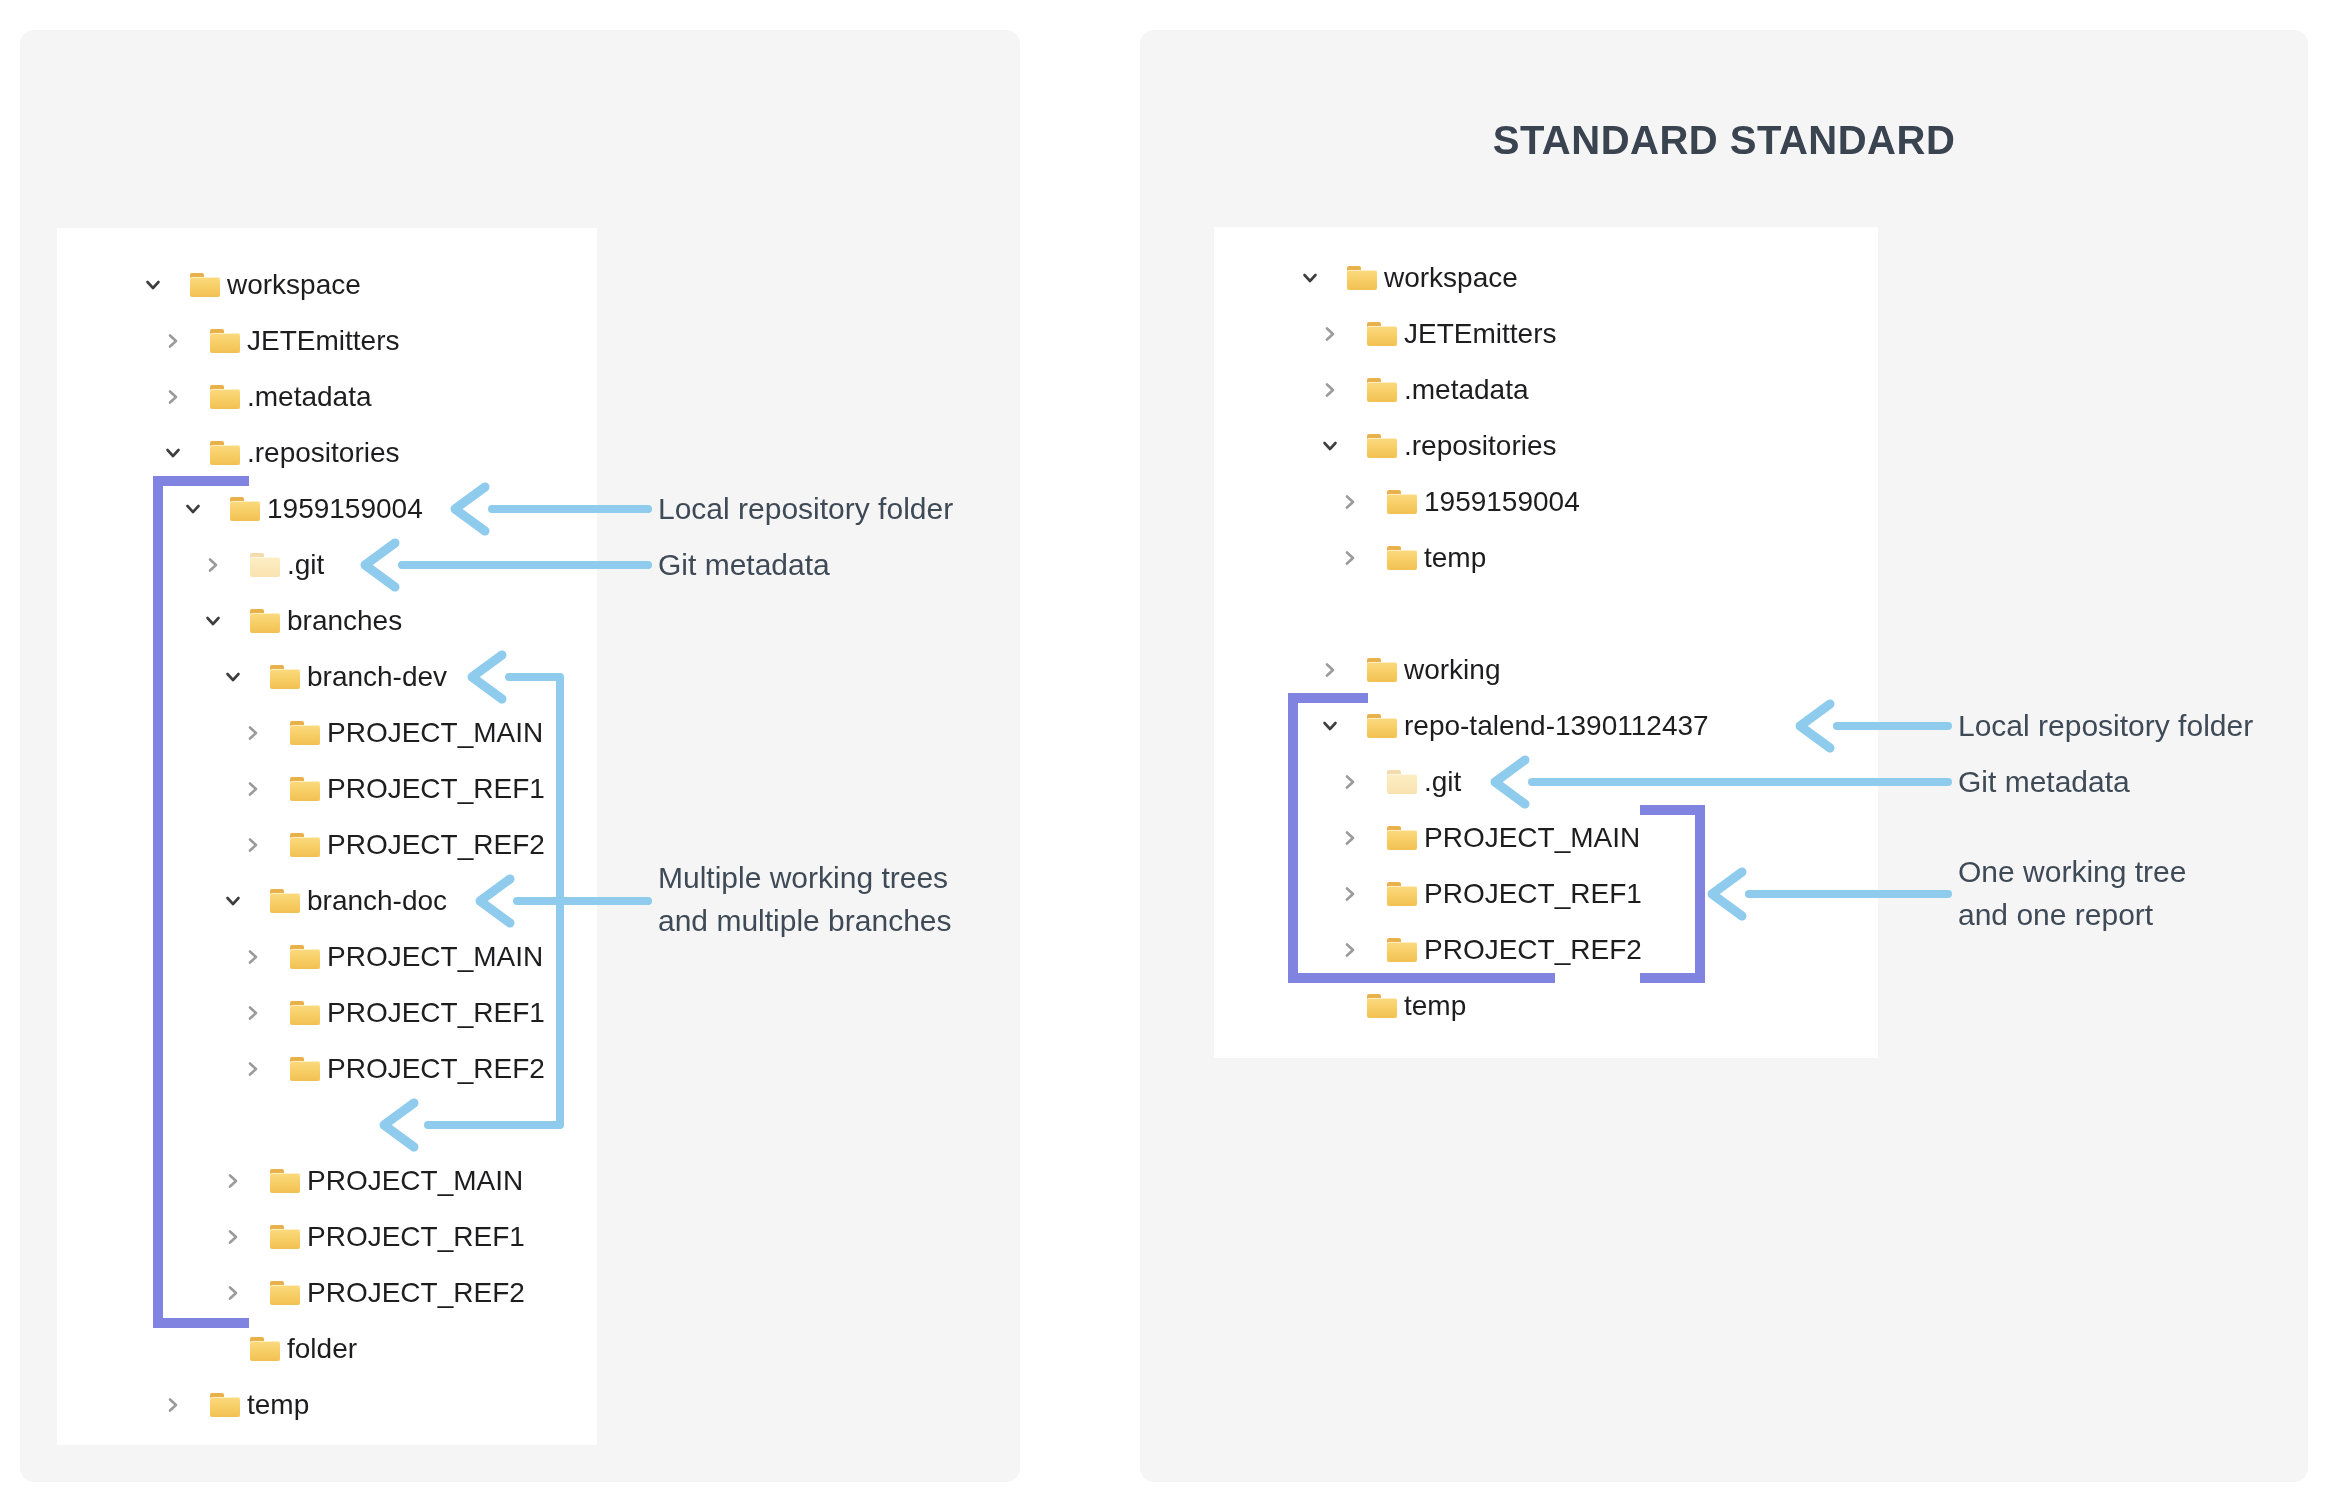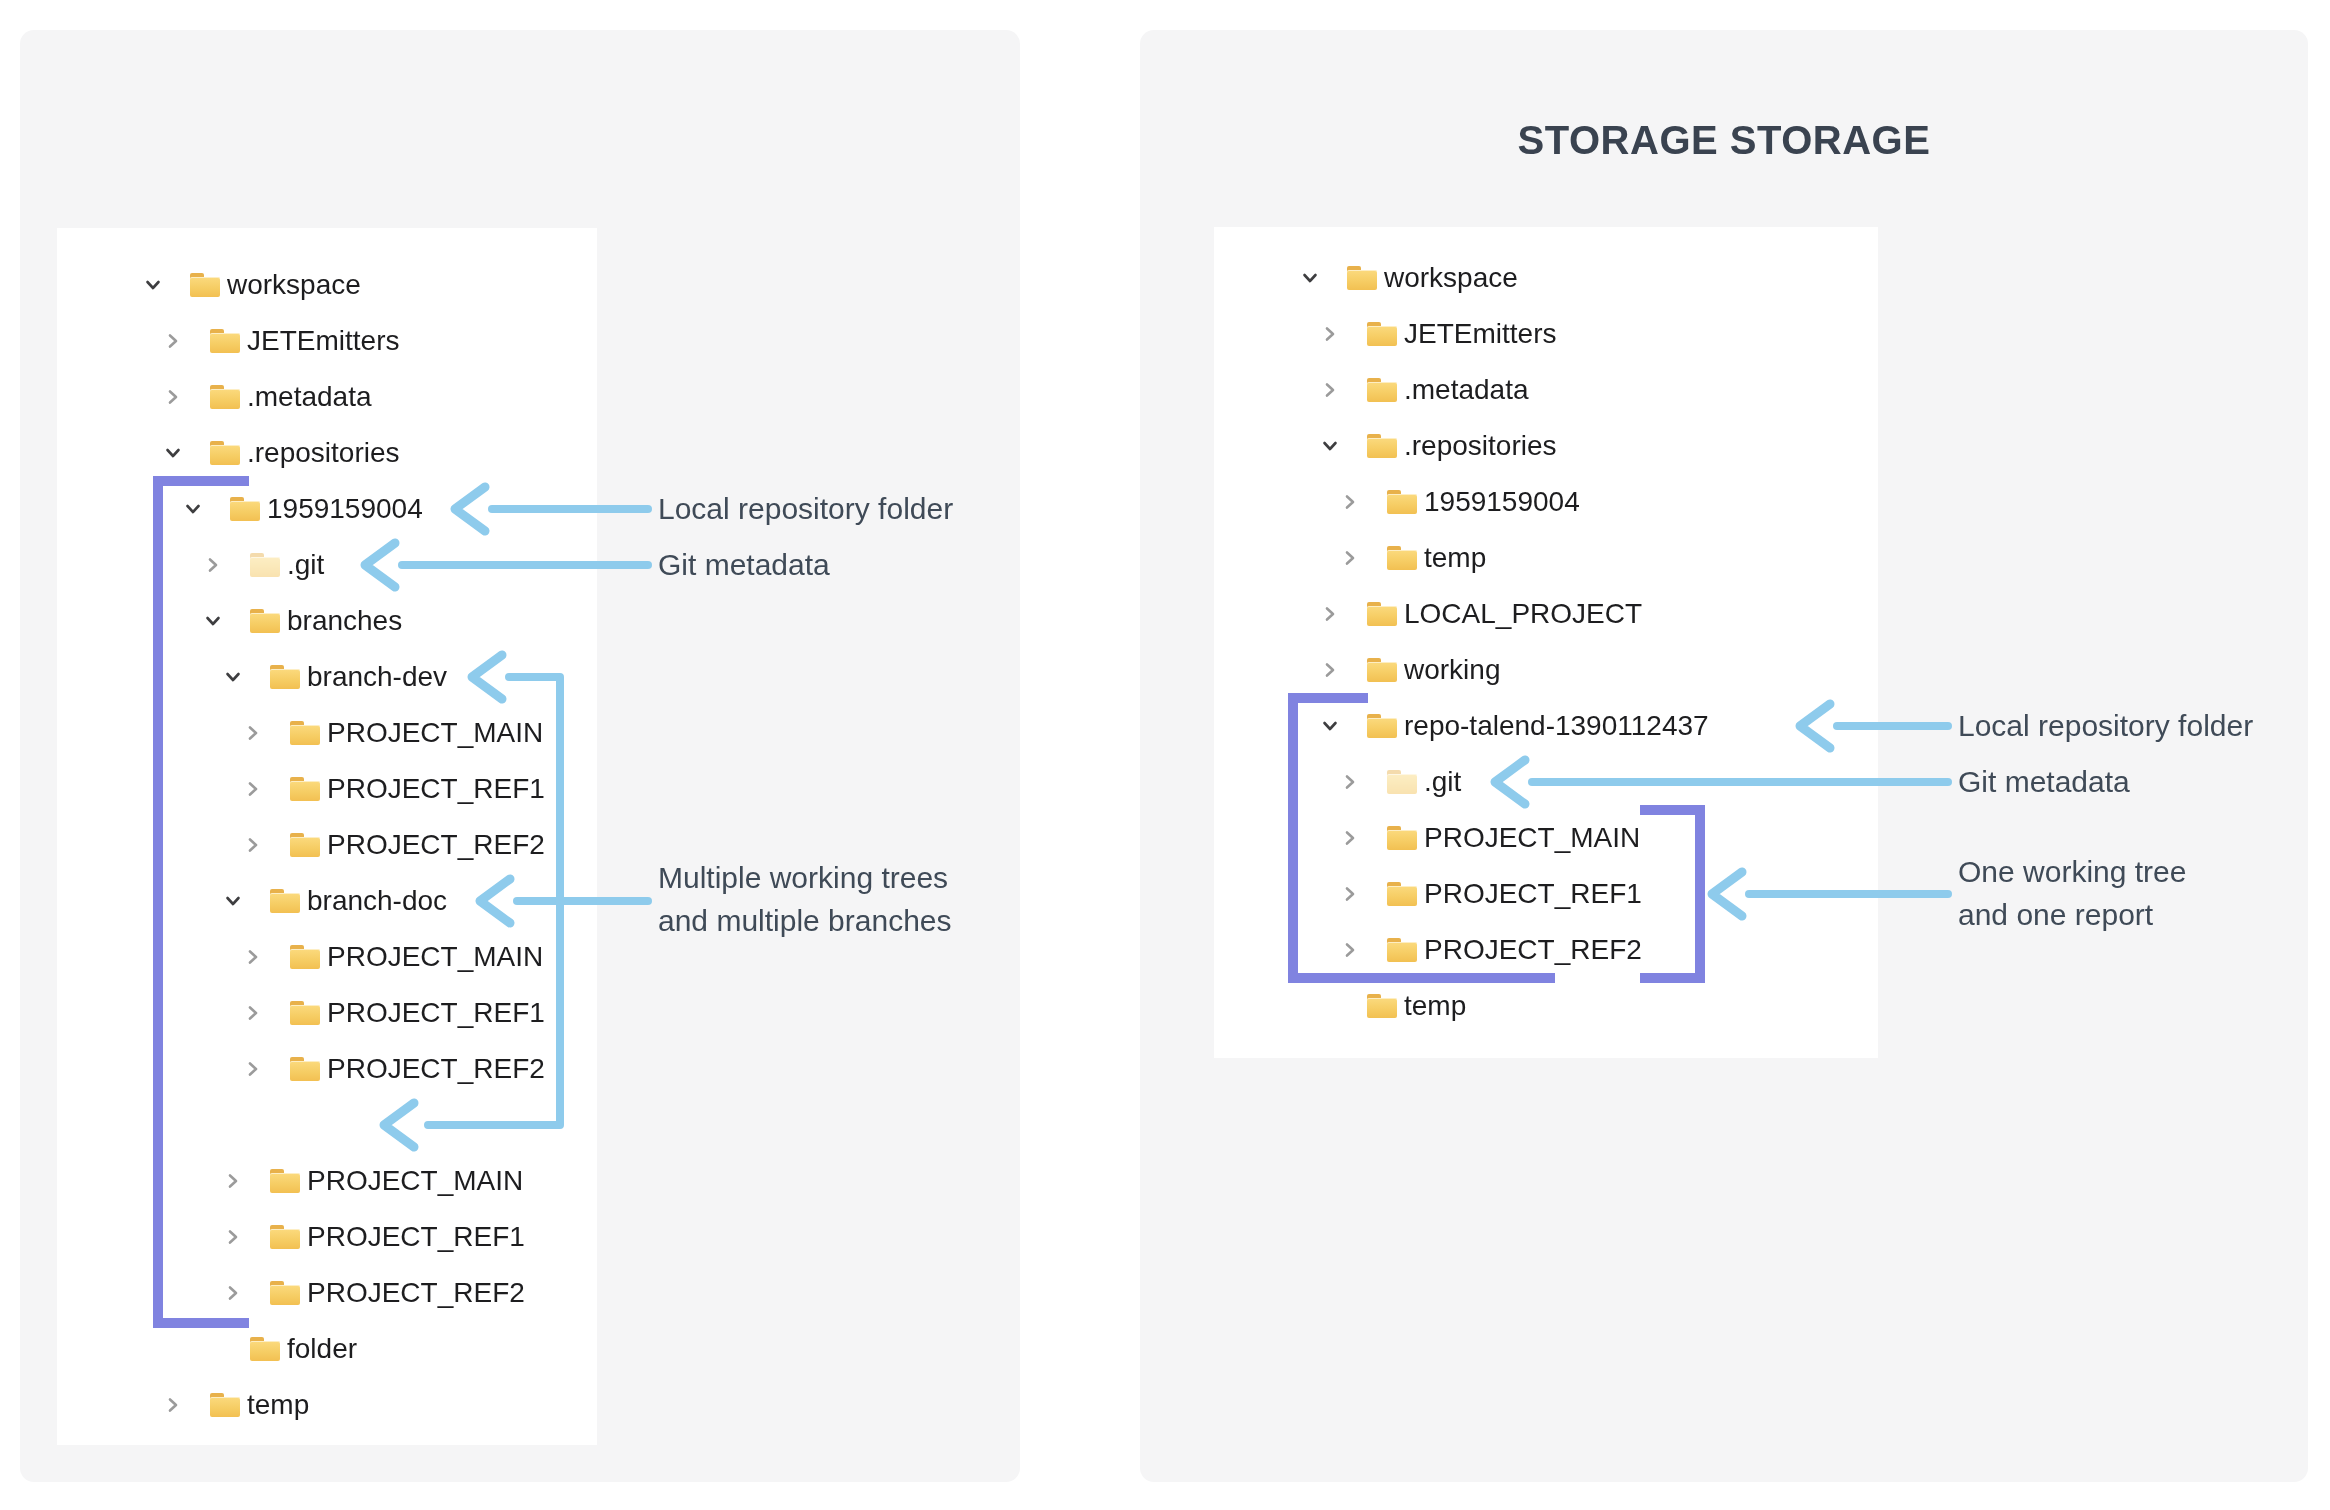--- a/index.html
+++ b/index.html
@@ -239,21 +239,21 @@
           <span class="folder" style="left: 153px;">
             <i class="b"></i>
             <i class="f"></i>
           </span>
           <span class="tlabel" style="left: 190px;">temp</span>
         </div>
       </div>
   </section>
 
   <section class="panel" id="panel-right">
-    <h2 class="panel-title">STORAGE STORAGE</h2>
+    <h2 class="panel-title">STANDARD STANDARD</h2>
     <div class="treebox" id="treebox-right">
         <div class="trow" style="top: 23px;">
           <span class="chev" style="left: 85px;"><svg width="22" height="22" viewBox="0 0 22 22">
               <polyline points="5.5,8 11,14 16.5,8" fill="none" stroke="#3e3e40" stroke-width="2.6" stroke-linecap="round" stroke-linejoin="round"></polyline>
             </svg></span>
           <span class="folder" style="left: 133px;">
             <i class="b"></i>
             <i class="f"></i>
           </span>
           <span class="tlabel" style="left: 170px;">workspace</span>
@@ -300,30 +300,20 @@
         </div>
         <div class="trow" style="top: 303px;">
           <span class="chev" style="left: 125px;"><svg width="22" height="22" viewBox="0 0 22 22">
               <polyline points="8,5.5 14,11 8,16.5" fill="none" stroke="#9b9b9b" stroke-width="2.6" stroke-linecap="round" stroke-linejoin="round"></polyline>
             </svg></span>
           <span class="folder" style="left: 173px;">
             <i class="b"></i>
             <i class="f"></i>
           </span>
           <span class="tlabel" style="left: 210px;">temp</span>
-        </div>
-        <div class="trow" style="top: 359px;">
-          <span class="chev" style="left: 105px;"><svg width="22" height="22" viewBox="0 0 22 22">
-              <polyline points="8,5.5 14,11 8,16.5" fill="none" stroke="#9b9b9b" stroke-width="2.6" stroke-linecap="round" stroke-linejoin="round"></polyline>
-            </svg></span>
-          <span class="folder" style="left: 153px;">
-            <i class="b"></i>
-            <i class="f"></i>
-          </span>
-          <span class="tlabel" style="left: 190px;">LOCAL_PROJECT</span>
         </div>
         <div class="trow" style="top: 415px;">
           <span class="chev" style="left: 105px;"><svg width="22" height="22" viewBox="0 0 22 22">
               <polyline points="8,5.5 14,11 8,16.5" fill="none" stroke="#9b9b9b" stroke-width="2.6" stroke-linecap="round" stroke-linejoin="round"></polyline>
             </svg></span>
           <span class="folder" style="left: 153px;">
             <i class="b"></i>
             <i class="f"></i>
           </span>
           <span class="tlabel" style="left: 190px;">working</span>

